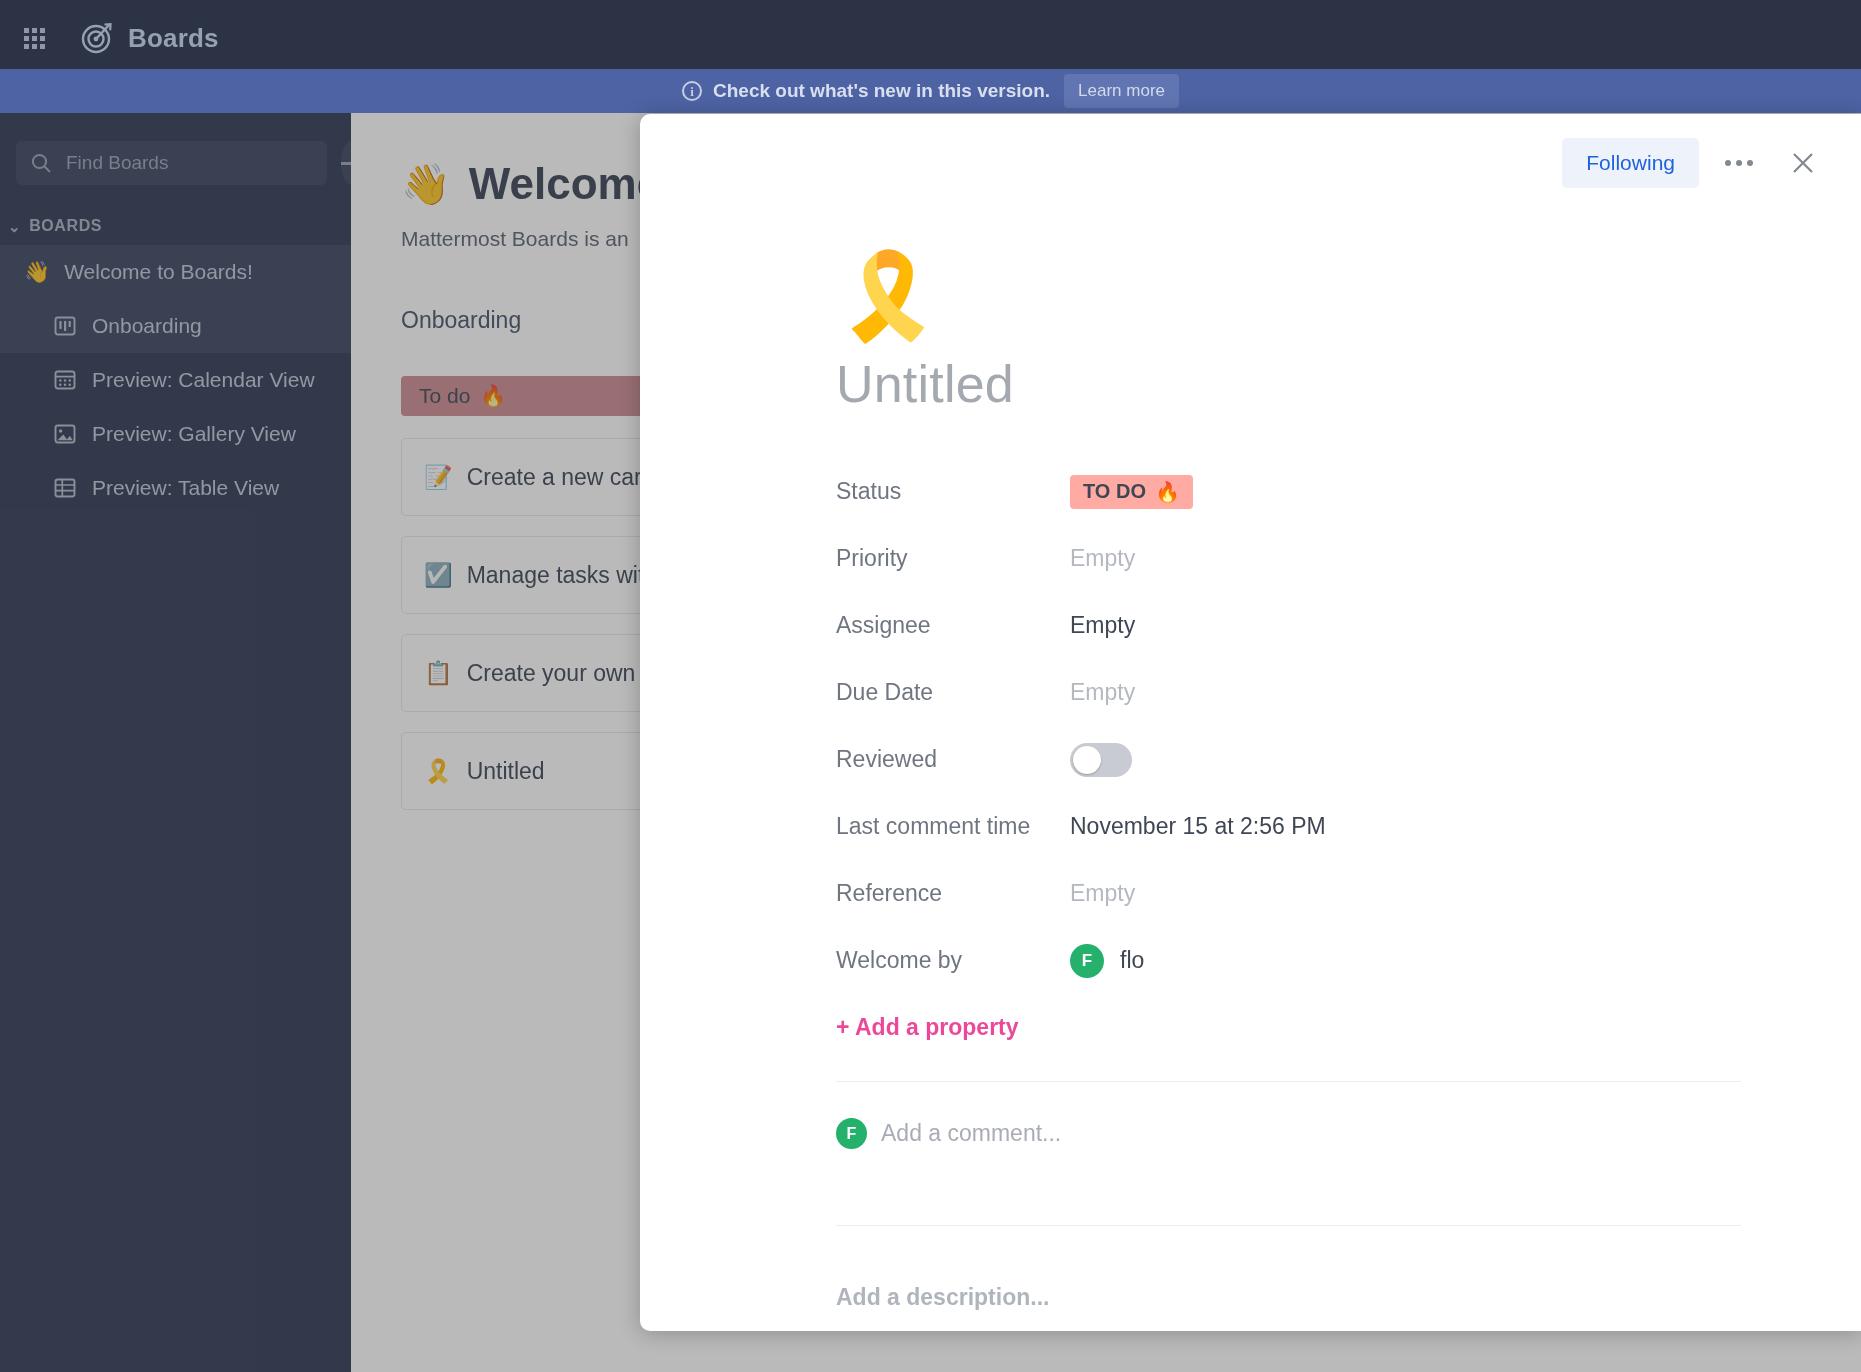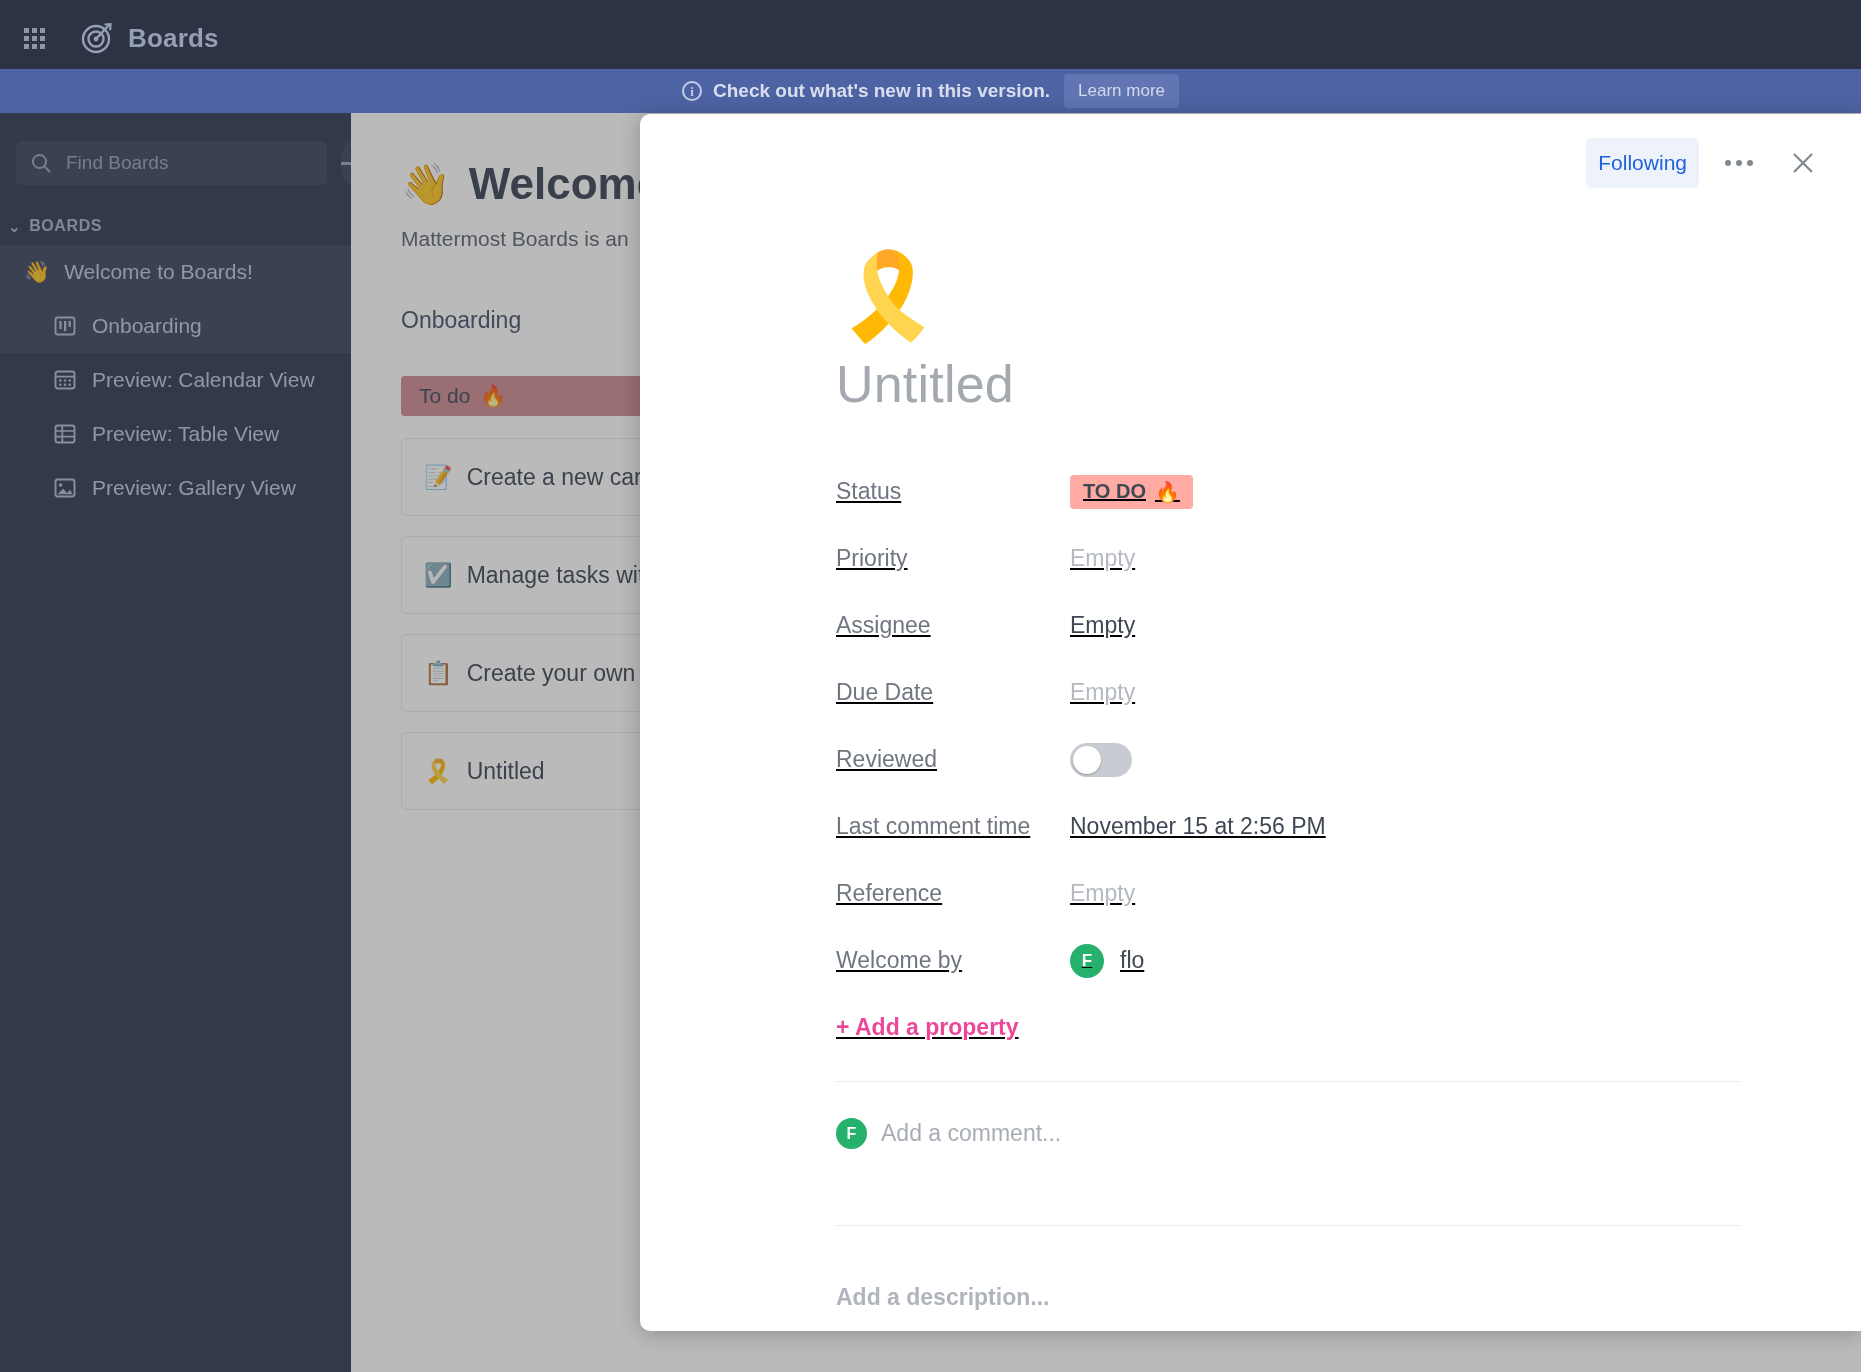--- a/index.html
+++ b/index.html
@@ -172,38 +172,38 @@
     box-shadow: 0 2px 22px rgba(0,0,0,0.24);
     overflow: hidden;
   }
   .dialog-toolbar {
     position: absolute; top: 24px; right: 34px;
     display: flex; align-items: center; gap: 16px;
   }
   .following-btn {
     background: #eef2fb; color: #1f62dd; border: none; border-radius: 5px;
     font-size: 21px; font-family: "Liberation Sans", sans-serif;
-    padding: 13px 12px; cursor: pointer; text-align: right;
+    padding: 13px 24px; cursor: pointer; text-align: right;
   }
   .icon-btn {
     width: 48px; height: 48px; border: none; background: transparent;
     display: flex; align-items: center; justify-content: center; cursor: pointer;
     border-radius: 5px; color: #7f8793;
   }
   .dots-h { display: flex; gap: 5px; }
   .dots-h i { width: 6px; height: 6px; border-radius: 50%; background: #82888f; display: block; }
 
   .dialog-body { padding: 140px 120px 0 196px; }
   .card-emoji-big { font-size: 84px; line-height: 1; }
   .card-title {
     margin-top: 16px; font-size: 52px; color: #a4a9b0; font-weight: normal;
     letter-spacing: .2px;
   }
 
-  .props { margin-top: 44px; text-decoration: underline; }
+  .props { margin-top: 44px; }
   .prop-row {
     display: flex; align-items: center; min-height: 67px;
   }
   .prop-label {
     flex: 0 0 234px; color: #6f7680; font-size: 23px;
   }
   .prop-value { display: flex; align-items: center; font-size: 23px; color: #3f4754; }
   .prop-value.empty-light { color: #b4b9c0; }
   .prop-value.empty-dark { color: #3f4754; }
   .status-pill {
@@ -328,37 +328,37 @@
           <circle cx="12" cy="16.7" r="1.25" fill="#b6bdcc"></circle>
           <circle cx="16.7" cy="16.7" r="1.25" fill="#b6bdcc"></circle>
         </svg>
       </span>
       <span>Preview: Calendar View</span>
     </div>
 
     <div class="sb-item view inactive">
       <span class="ico">
         <svg width="24" height="24" viewBox="0 0 24 24">
-          <rect x="2.5" y="3.5" width="19" height="17" rx="2.2" fill="none" stroke="#b6bdcc" stroke-width="1.9"></rect>
-          <path d="M2.5 9 H21.5 M2.5 14.6 H21.5 M9.3 3.5 V20.5" stroke="#b6bdcc" stroke-width="1.7"></path>
-        </svg>
-      </span>
-      <span>Preview: Table View</span>
-    </div>
-
-    <div class="sb-item view inactive">
-      <span class="ico">
-        <svg width="24" height="24" viewBox="0 0 24 24">
           <rect x="2.5" y="3.5" width="19" height="17" rx="2.4" fill="none" stroke="#b6bdcc" stroke-width="1.9"></rect>
           <circle cx="7.6" cy="9" r="1.7" fill="#b6bdcc"></circle>
           <path d="M4.4 18.2 L10.3 12.4 L14.6 18.2 Z" fill="#b6bdcc"></path>
           <path d="M13.3 18.2 L16.8 13.8 L19.8 18.2 Z" fill="#b6bdcc"></path>
         </svg>
       </span>
       <span>Preview: Gallery View</span>
+    </div>
+
+    <div class="sb-item view inactive">
+      <span class="ico">
+        <svg width="24" height="24" viewBox="0 0 24 24">
+          <rect x="2.5" y="3.5" width="19" height="17" rx="2.2" fill="none" stroke="#b6bdcc" stroke-width="1.9"></rect>
+          <path d="M2.5 9 H21.5 M2.5 14.6 H21.5 M9.3 3.5 V20.5" stroke="#b6bdcc" stroke-width="1.7"></path>
+        </svg>
+      </span>
+      <span>Preview: Table View</span>
     </div>
   </div>
 
   <div class="board-area">
     <div class="board-inner">
       <div class="board-title">
         <span class="wave">👋</span>
         <span>Welcome</span>
       </div>
       <div class="board-desc">Mattermost Boards is an</div>

